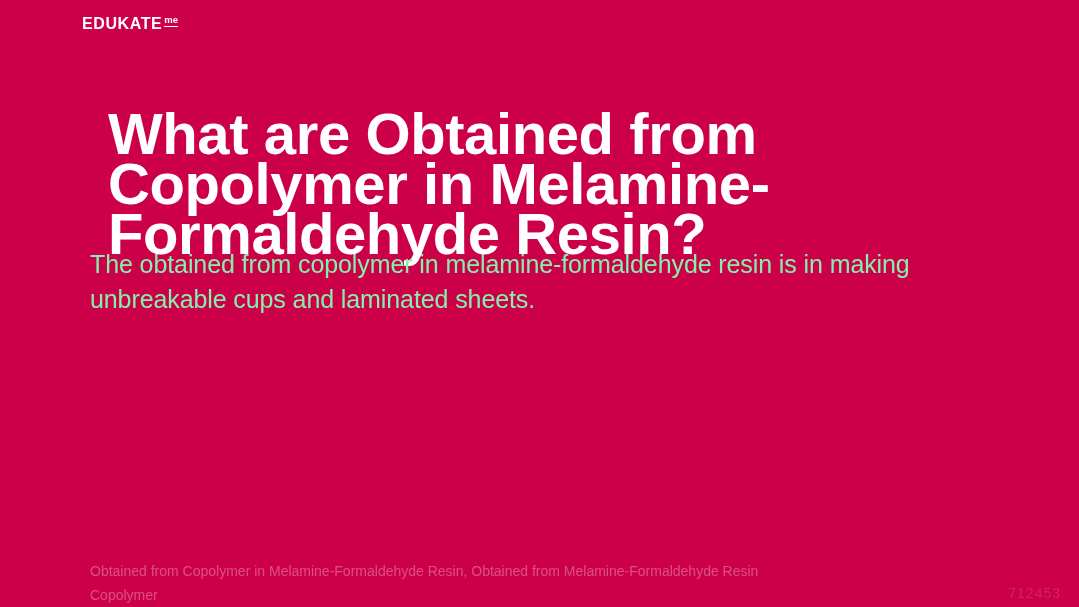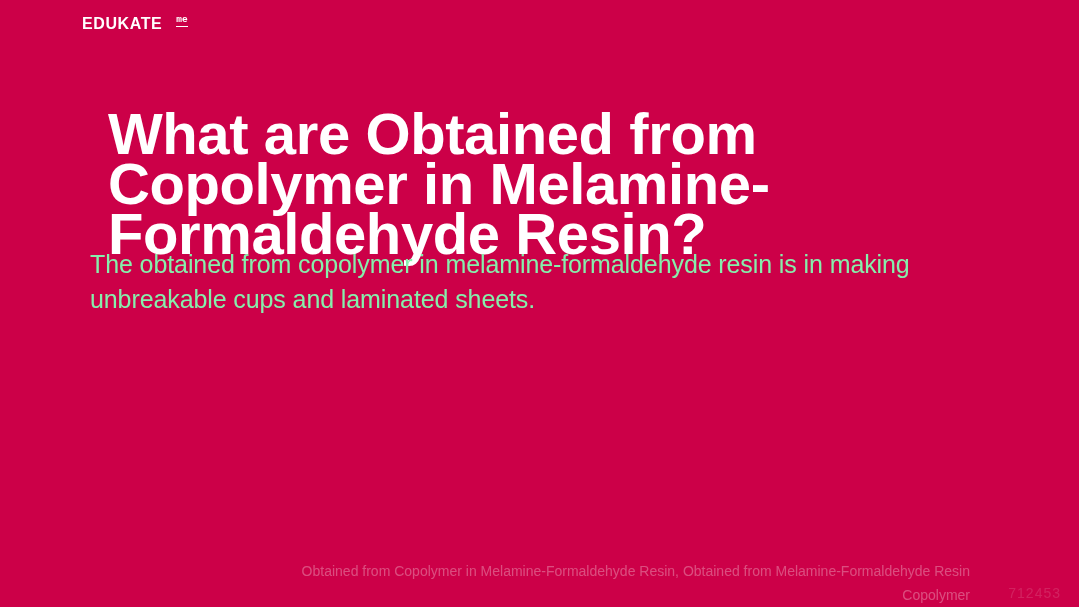--- a/index.html
+++ b/index.html
@@ -32,25 +32,25 @@
     user-select: none;
   }
   .brand-word {
     font-family: "Liberation Sans", sans-serif;
     font-weight: bold;
     font-size: 16px;
     letter-spacing: 0.6px;
     color: #ffffff;
   }
   .brand-sup {
-    font-family: Liberation Mono, monospace;
+    font-family: Liberation Sans, sans-serif;
     font-weight: bold;
     font-size: 9.5px;
     color: #ffffff;
-    margin-left: 14px;
+    margin-left: 2px;
     position: relative;
     top: -1px;
     border-bottom: 1.5px solid #ffffff;
     padding-bottom: 1px;
     line-height: 1;
   }
 
   
   .headline {
     position: absolute;
@@ -80,21 +80,20 @@
     letter-spacing: -0.1px;
     color: #86efac;
   }
 
   
   .footer {
     position: absolute;
     left: 90px;
     bottom: 0;
     width: 880px;
-    text-align: right;
   }
   .footer-line {
     font-family: "Liberation Sans", sans-serif;
     font-size: 14px;
     line-height: 24px;
     color: #d1days;
     color: rgba(255, 255, 255, 0.30);
     white-space: nowrap;
   }
   .footer-line.tags {

